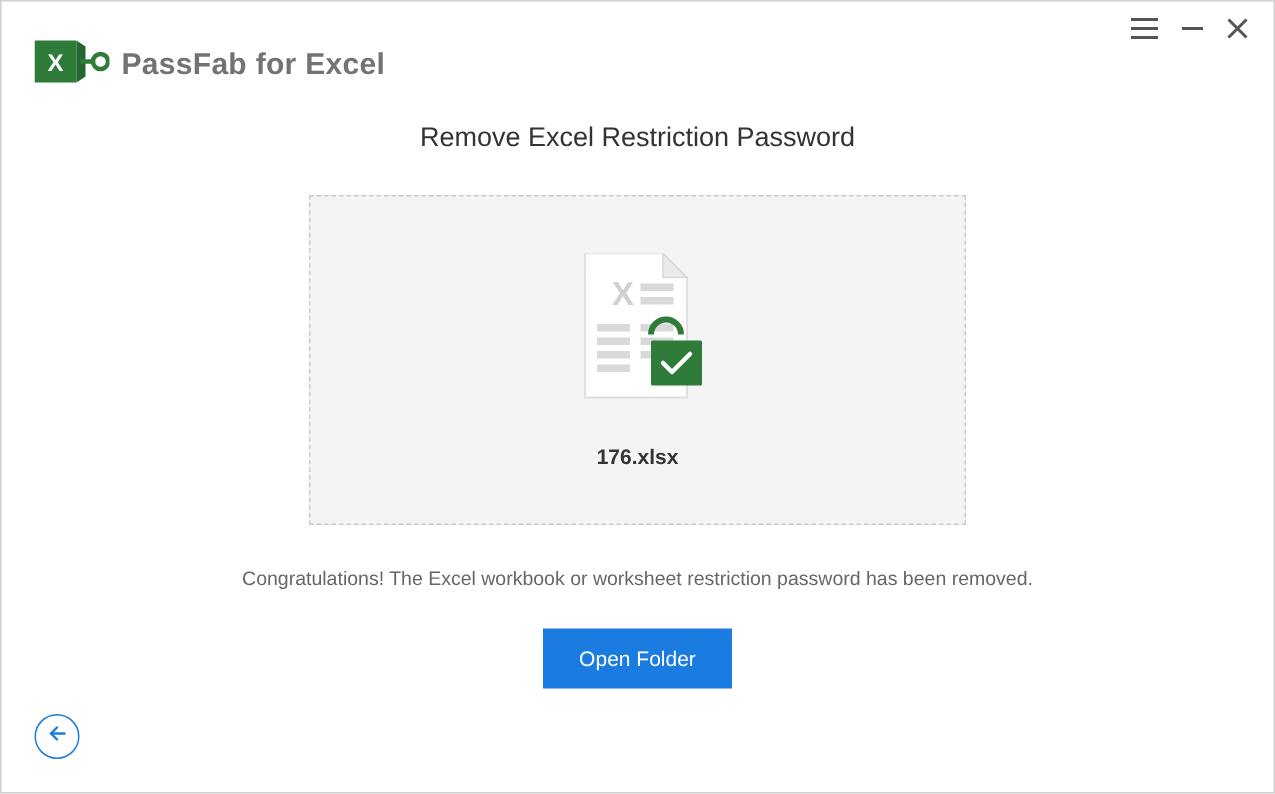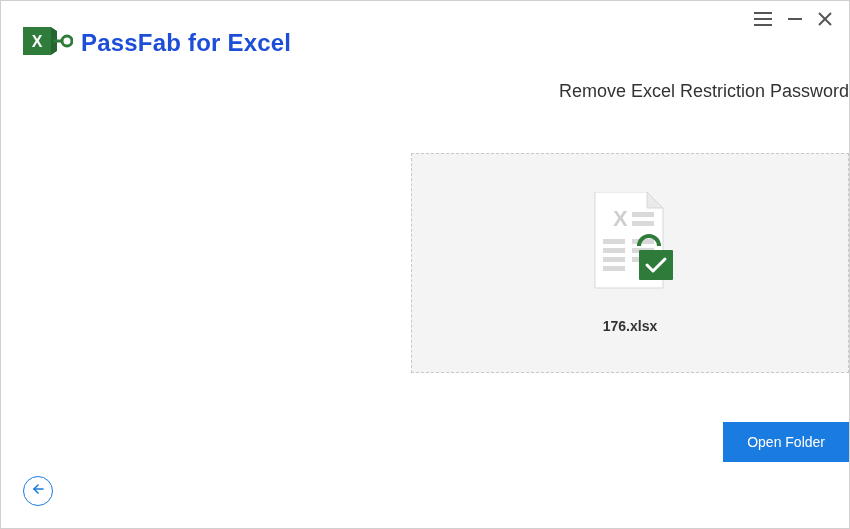--- a/index.html
+++ b/index.html
@@ -24,33 +24,32 @@
     .titlebar .btn { cursor: pointer; }
     .header-brand {
       position: absolute;
       top: 24px;
       left: 22px;
       display: flex;
       align-items: center;
       gap: 8px;
     }
     .brand-text {
-      font-size: 24px;
+      font-size: 20px;
       font-weight: 700;
-      color: #1d4ed8;
+      color: #737373;
       letter-spacing: 0.2px;
     }
     .main {
       position: absolute;
       top: 80px;
       left: 0; right: 0;
       display: flex;
       flex-direction: column;
-      align-items: flex-end;
-      gap: 23px;
+      align-items: center;
     }
     .page-title {
       font-size: 18px;
       color: #333;
       font-weight: 400;
       margin-bottom: 28px;
     }
     .dropzone {
       width: 438px;
       height: 220px;
@@ -157,20 +156,21 @@
         <rect x="18" y="74" width="22" height="5" fill="#d9d9d9"></rect>
 
         <path d="M72 54 a10 10 0 0 1 20 0" fill="none" stroke="#2f7b3a" stroke-width="4" transform="translate(-18,0)"></path>
         <rect x="54" y="58" width="34" height="30" rx="1" fill="#2f7b3a"></rect>
         <polyline points="62,73 68,79 80,67" fill="none" stroke="#fff" stroke-width="3" stroke-linecap="round" stroke-linejoin="round"></polyline>
       </svg>
     </span>
     <div class="filename">176.xlsx</div>
   </div>
 
+  <div class="status-text">Congratulations! The Excel workbook or worksheet restriction password has been removed.</div>
 
   <button class="primary-btn">Open Folder</button>
 </div>
 
 <div class="back-btn">
   <span>
     <svg width="14" height="14" viewBox="0 0 14 14">
       <line x1="12" y1="7" x2="3" y2="7" stroke="#1a7be0" stroke-width="1.6" stroke-linecap="round"></line>
       <polyline points="7,3 3,7 7,11" fill="none" stroke="#1a7be0" stroke-width="1.6" stroke-linecap="round" stroke-linejoin="round"></polyline>
     </svg>

